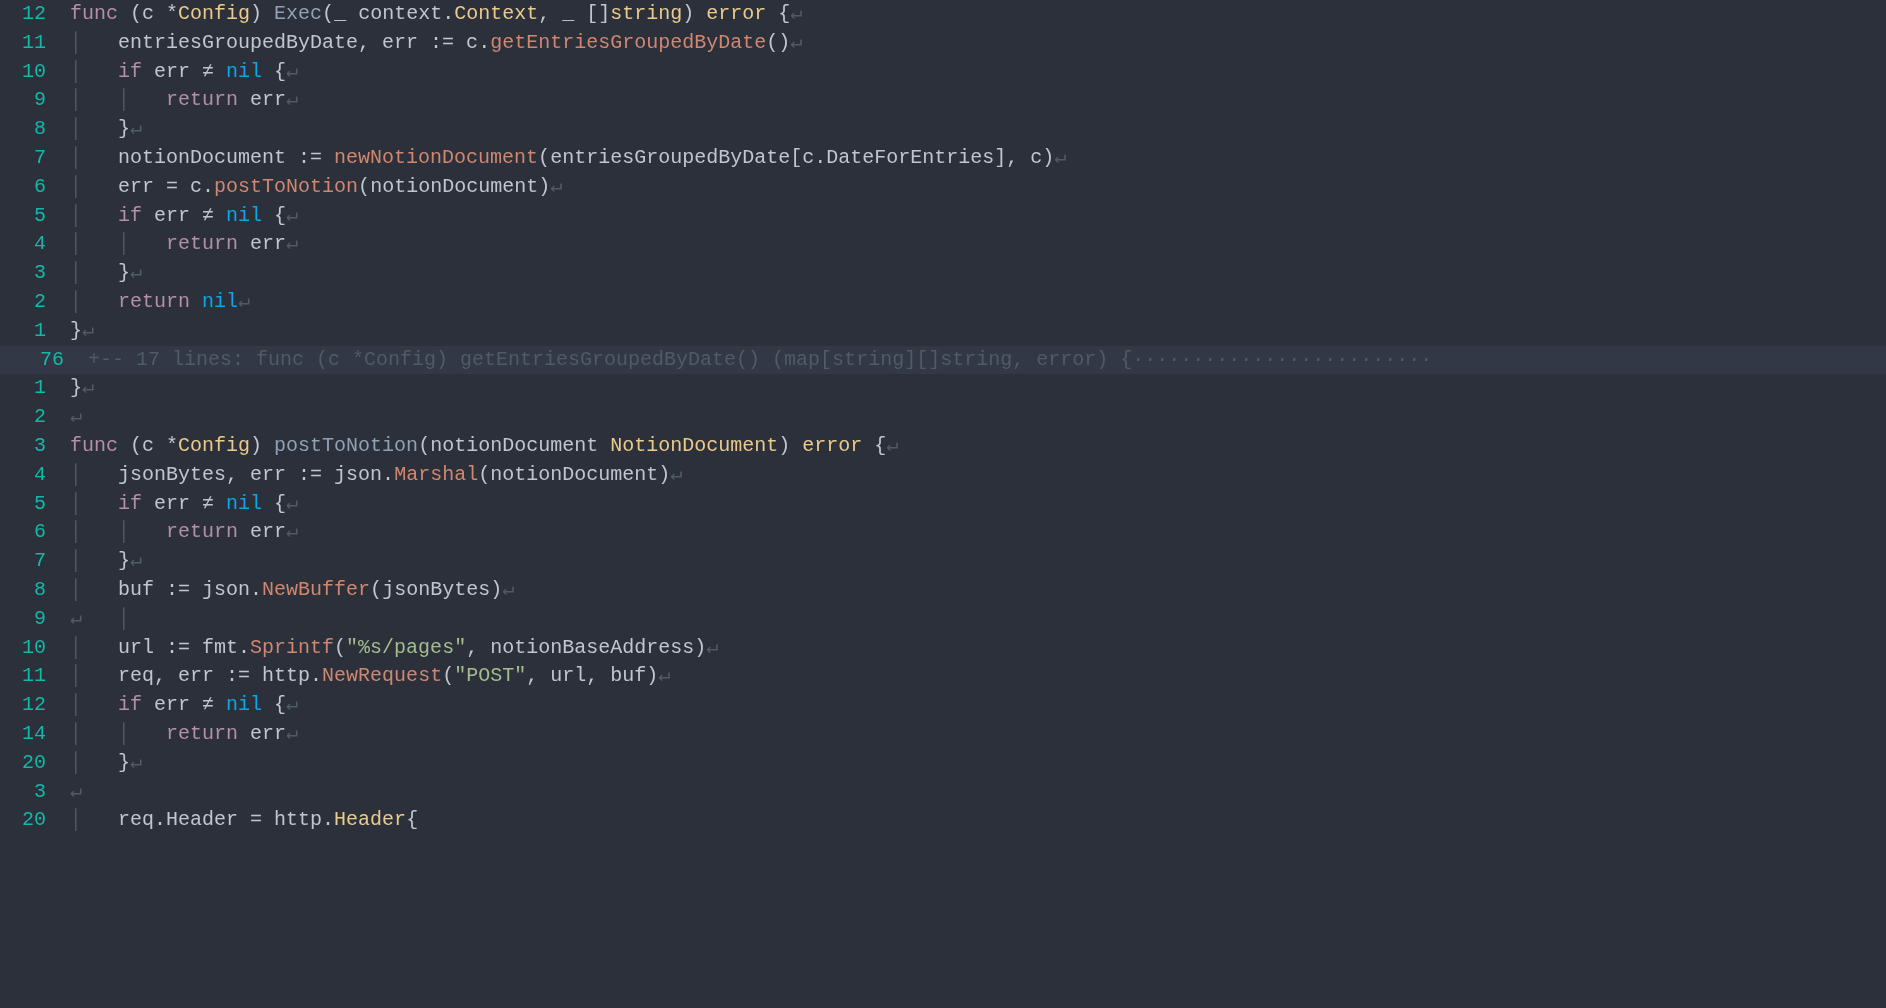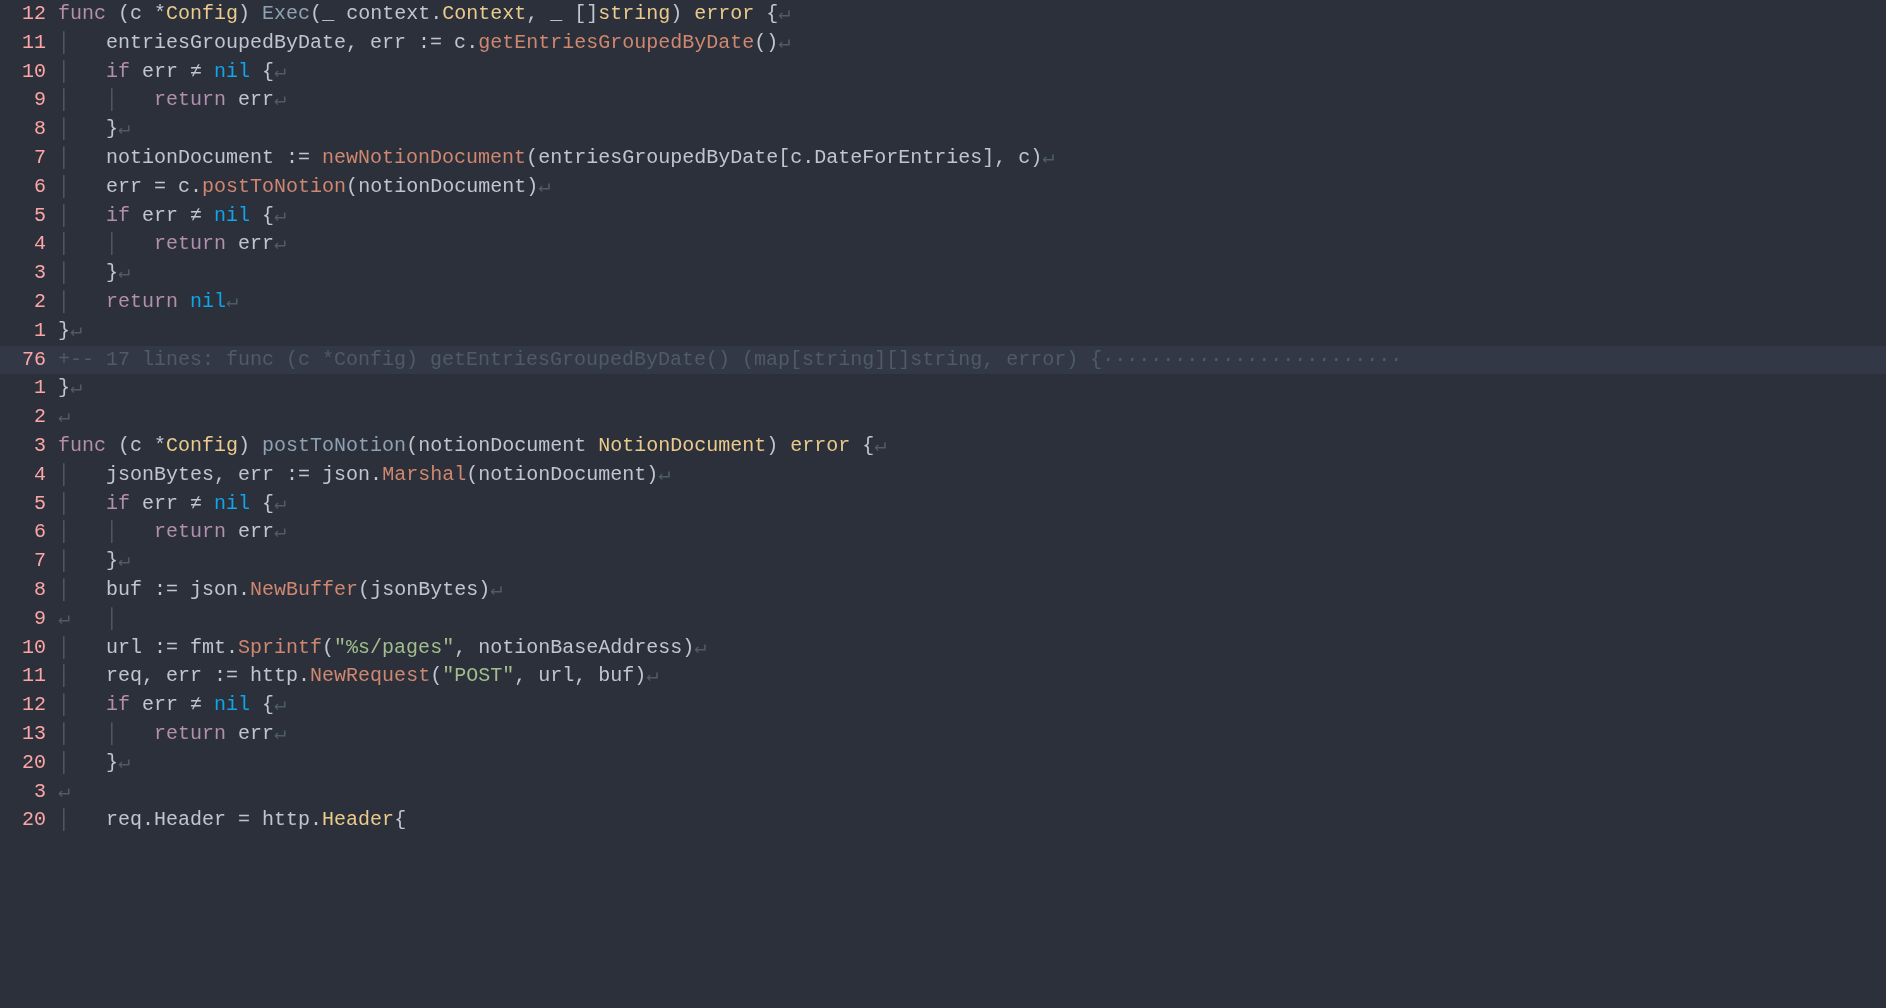--- a/index.html
+++ b/index.html
@@ -18,30 +18,31 @@
   flex-direction: column;
 }
 .line {
   display: flex;
   height: 28.8px;
   align-items: center;
   white-space: pre;
 }
 .line.fold {
   background: #323846;
+  padding-left: 18px;
 }
 .gutter {
   width: 58px;
   text-align: right;
   padding-right: 12px;
-  color: #fca5a5;
+  color: #14b8a6;
   flex-shrink: 0;
   user-select: none;
 }
-.code { flex: 1; }
+.code { flex: 1; margin-left: 12px; }
 .kw { color: #b48ead; }
 .type { color: #ebcb8b; }
 .fn { color: #8fa1b3; }
 .cfn { color: #d08770; }
 .str { color: #a3be8c; }
 .ident { color: #c0c5ce; }
 .op { color: #c0c5ce; }
 .punc { color: #c0c5ce; }
 .builtin { color: #0ea5e9; }
 .eol { color: #4f5b66; }
@@ -70,17 +71,17 @@
     <div class="line"><div class="gutter">3</div><div class="code"><span class="kw">func </span><span class="punc">(</span><span class="ident">c </span><span class="op">*</span><span class="type">Config</span><span class="punc">) </span><span class="fn">postToNotion</span><span class="punc">(</span><span class="ident">notionDocument </span><span class="type">NotionDocument</span><span class="punc">) </span><span class="type">error</span><span class="punc"> {</span><span class="eol">↵</span></div></div>
     <div class="line"><div class="gutter">4</div><div class="code"><span class="guide">│   </span><span class="ident">jsonBytes</span><span class="punc">, </span><span class="ident">err</span><span class="op"> := </span><span class="ident">json</span><span class="punc">.</span><span class="cfn">Marshal</span><span class="punc">(</span><span class="ident">notionDocument</span><span class="punc">)</span><span class="eol">↵</span></div></div>
     <div class="line"><div class="gutter">5</div><div class="code"><span class="guide">│   </span><span class="kw">if </span><span class="ident">err</span><span class="op"> ≠ </span><span class="builtin">nil</span><span class="punc"> {</span><span class="eol">↵</span></div></div>
     <div class="line"><div class="gutter">6</div><div class="code"><span class="guide">│   │   </span><span class="kw">return </span><span class="ident">err</span><span class="eol">↵</span></div></div>
     <div class="line"><div class="gutter">7</div><div class="code"><span class="guide">│   </span><span class="punc">}</span><span class="eol">↵</span></div></div>
     <div class="line"><div class="gutter">8</div><div class="code"><span class="guide">│   </span><span class="ident">buf</span><span class="op"> := </span><span class="ident">json</span><span class="punc">.</span><span class="cfn">NewBuffer</span><span class="punc">(</span><span class="ident">jsonBytes</span><span class="punc">)</span><span class="eol">↵</span></div></div>
     <div class="line"><div class="gutter">9</div><div class="code"><span class="eol">↵</span><span class="guide">   │</span></div></div>
     <div class="line"><div class="gutter">10</div><div class="code"><span class="guide">│   </span><span class="ident">url</span><span class="op"> := </span><span class="ident">fmt</span><span class="punc">.</span><span class="cfn">Sprintf</span><span class="punc">(</span><span class="str">"%s/pages"</span><span class="punc">, </span><span class="ident">notionBaseAddress</span><span class="punc">)</span><span class="eol">↵</span></div></div>
     <div class="line"><div class="gutter">11</div><div class="code"><span class="guide">│   </span><span class="ident">req</span><span class="punc">, </span><span class="ident">err</span><span class="op"> := </span><span class="ident">http</span><span class="punc">.</span><span class="cfn">NewRequest</span><span class="punc">(</span><span class="str">"POST"</span><span class="punc">, </span><span class="ident">url</span><span class="punc">, </span><span class="ident">buf</span><span class="punc">)</span><span class="eol">↵</span></div></div>
     <div class="line"><div class="gutter">12</div><div class="code"><span class="guide">│   </span><span class="kw">if </span><span class="ident">err</span><span class="op"> ≠ </span><span class="builtin">nil</span><span class="punc"> {</span><span class="eol">↵</span></div></div>
-    <div class="line"><div class="gutter">13</div><div class="code"><span class="guide">│   │   </span><span class="kw">return </span><span class="ident">err</span><span class="eol">↵</span></div></div>
+    <div class="line"><div class="gutter">14</div><div class="code"><span class="guide">│   │   </span><span class="kw">return </span><span class="ident">err</span><span class="eol">↵</span></div></div>
     <div class="line"><div class="gutter">20</div><div class="code"><span class="guide">│   </span><span class="punc">}</span><span class="eol">↵</span></div></div>
     <div class="line"><div class="gutter">3</div><div class="code"><span class="eol">↵</span></div></div>
     <div class="line"><div class="gutter">20</div><div class="code"><span class="guide">│   </span><span class="ident">req</span><span class="punc">.</span><span class="ident">Header</span><span class="op"> = </span><span class="ident">http</span><span class="punc">.</span><span class="type">Header</span><span class="punc">{</span></div></div>
   </div>
 
 </body></html>

